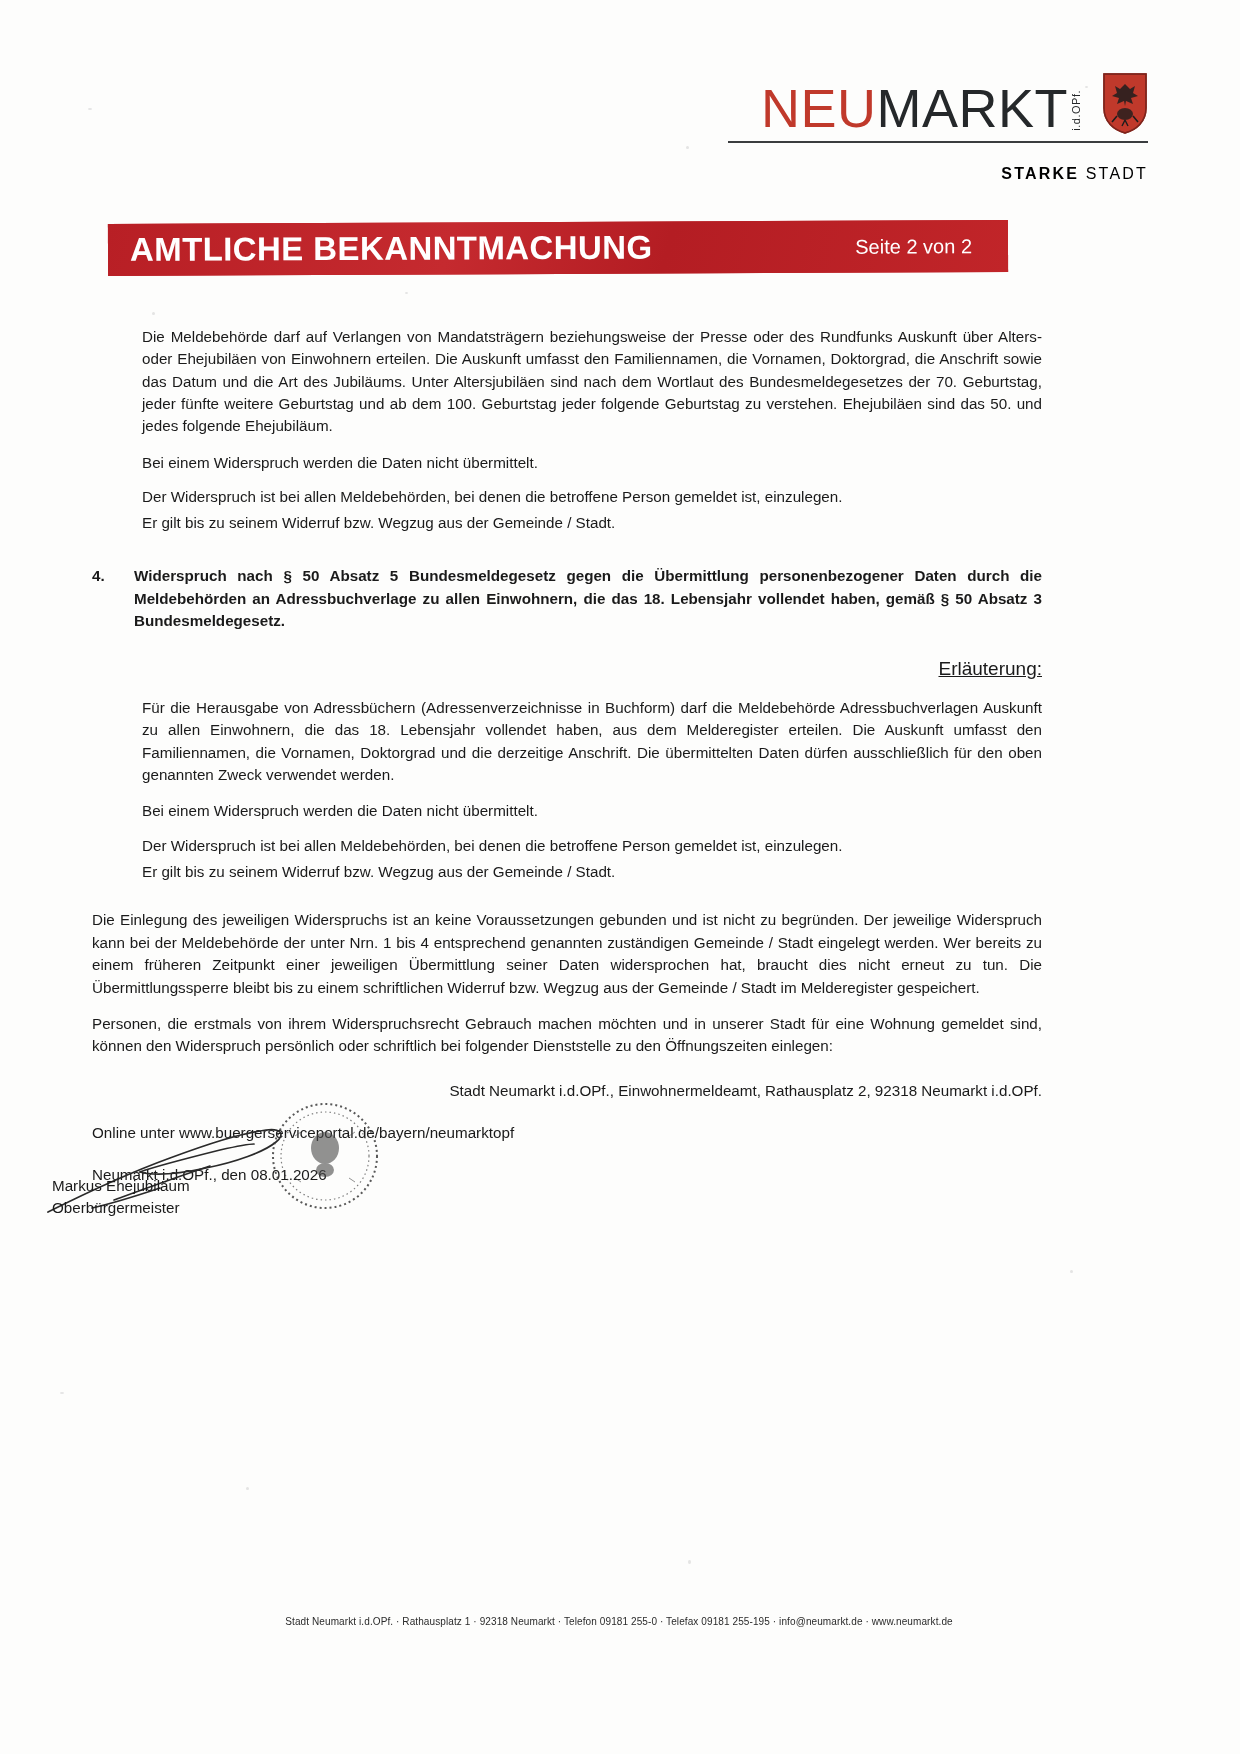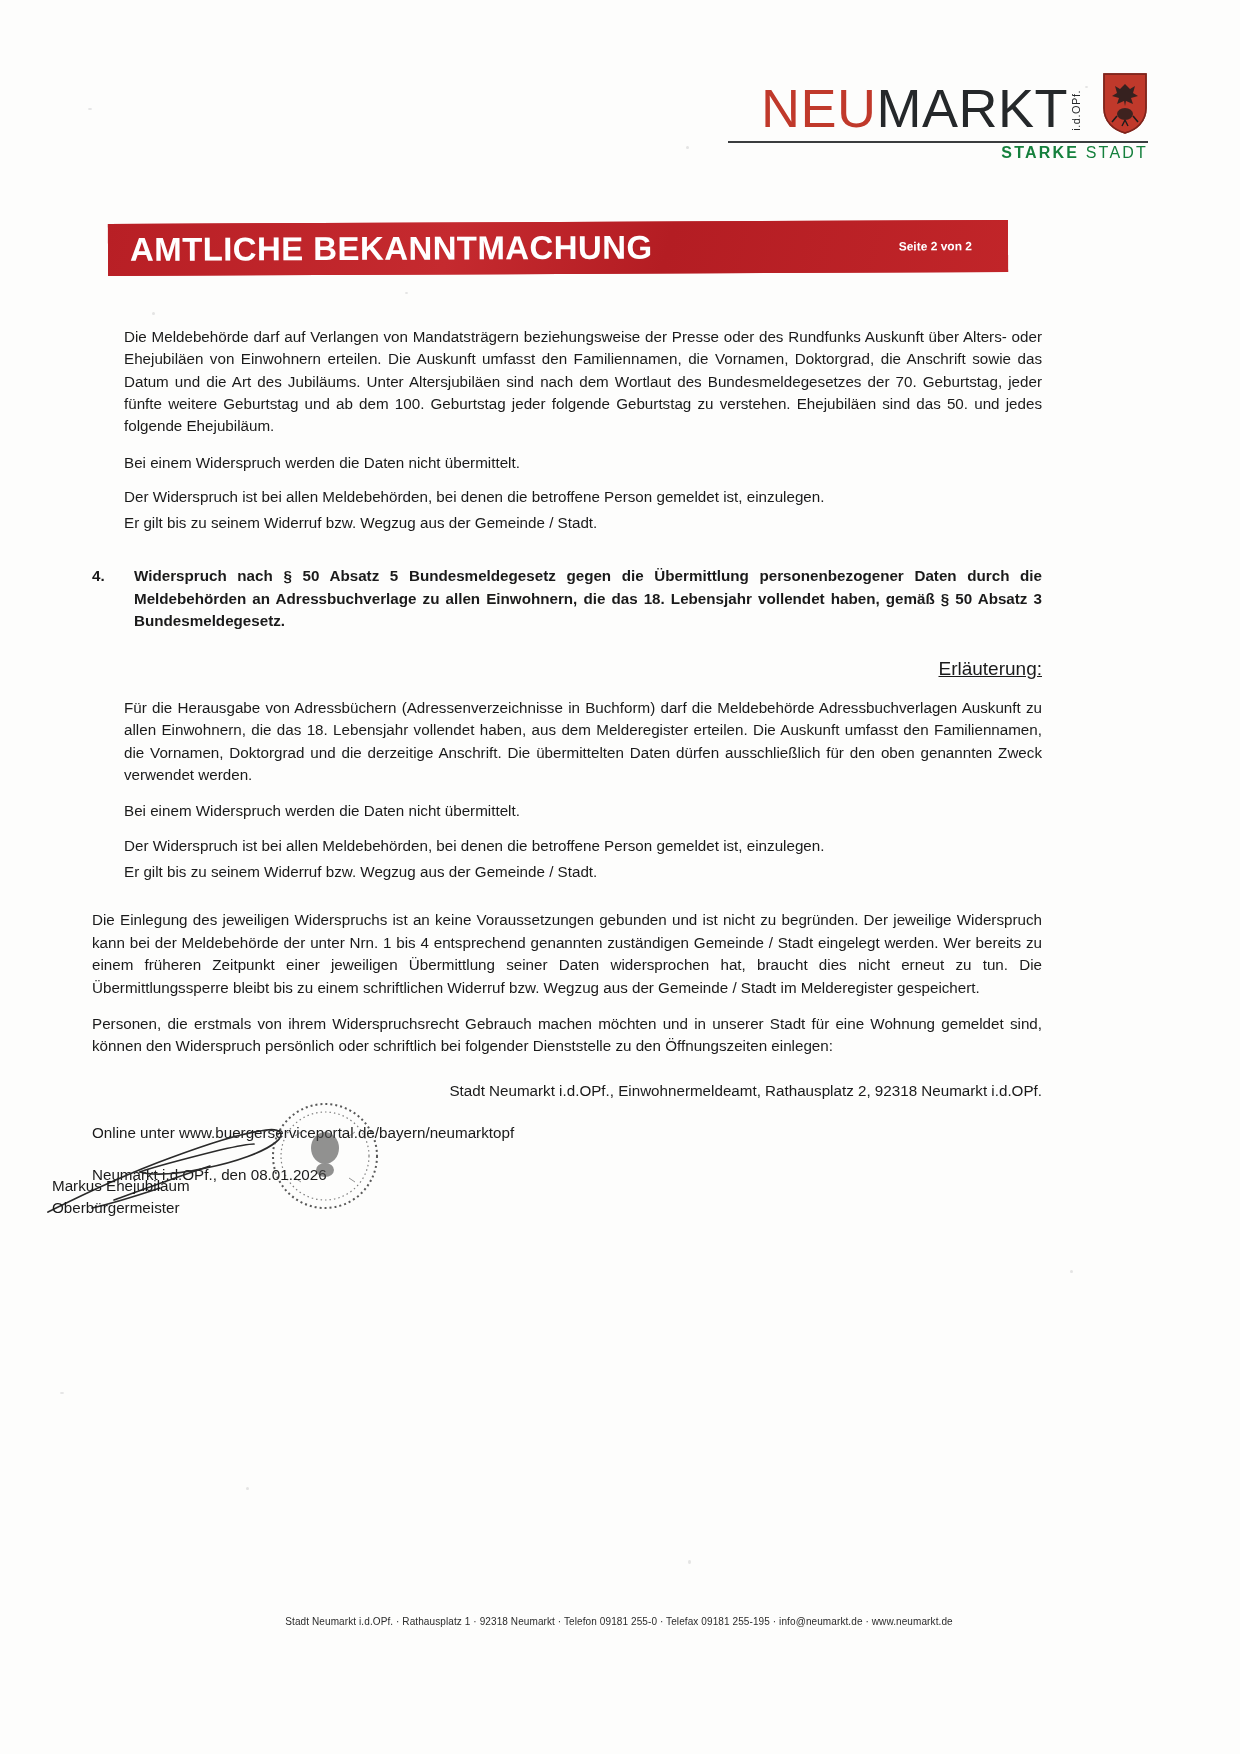--- a/index.html
+++ b/index.html
@@ -73,25 +73,25 @@
     margin-left: 10px;
     margin-bottom: 1px;
   }
   .logo-rule {
     margin-top: 6px;
     height: 2px;
     background: #3a3d3f;
     width: 100%;
   }
   .logo-tagline {
-    margin-top: 1px;
+    margin-top: 22px;
     text-align: right;
     font-size: 16px;
     letter-spacing: 2.2px;
-    color: #15803d;
+    color: #000000;
   }
   .logo-tagline b { font-weight: 700; }
   .logo-tagline span { font-weight: 400; }
 
   
   .banner {
     position: absolute;
     left: 108px;
     top: 222px;
     width: 900px;
@@ -107,42 +107,42 @@
   }
   .banner-title {
     color: #ffffff;
     font-size: 33px;
     font-weight: 700;
     letter-spacing: .4px;
     white-space: nowrap;
   }
   .banner-page {
     color: #ffffff;
-    font-size: 12px;
-    font-weight: 700;
+    font-size: 20px;
+    font-weight: 400;
     white-space: nowrap;
     margin-right: 14px;
     margin-left: 44px;
   }
 
   
   .content {
     position: absolute;
     left: 92px;
     top: 326px;
     width: 950px;
     font-size: 15.2px;
     line-height: 1.47;
     color: #1a1a1a;
   }
   .p {
     margin: 0 0 14px 0;
     text-align: justify;
   }
-  .indent { margin-left: 32px; }
+  .indent { margin-left: 50px; }
   .tight { margin-bottom: 4px; }
   .gap-lg { margin-bottom: 26px; }
 
   .numbered {
     display: flex;
     margin: 30px 0 22px 0;
   }
   .numbered .num {
     width: 42px;
     flex: 0 0 42px;

